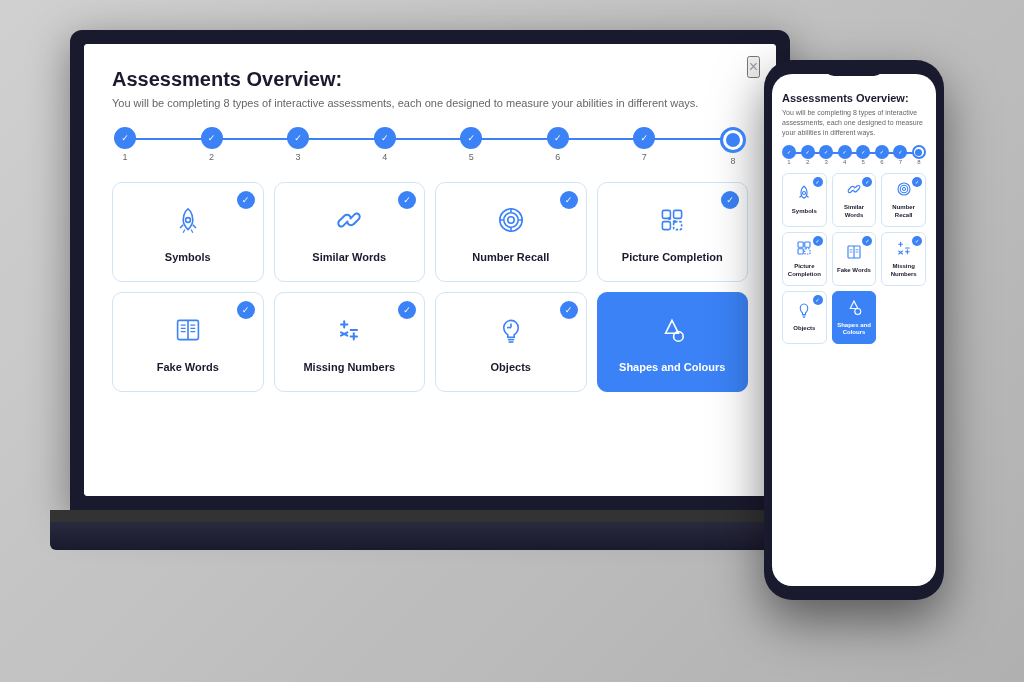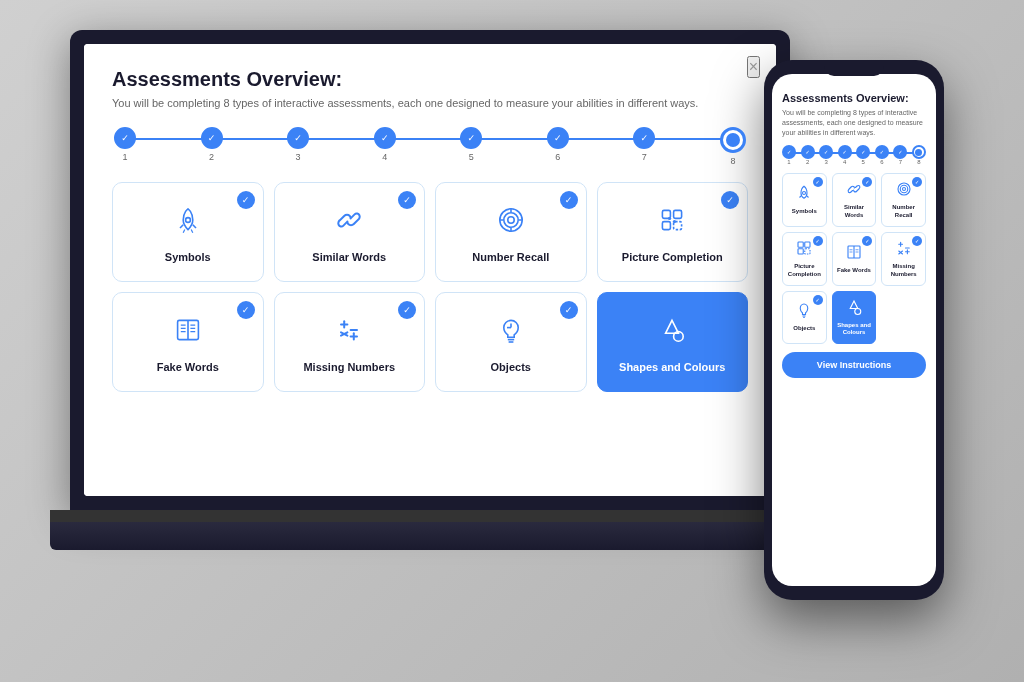--- a/index.html
+++ b/index.html
@@ -779,18 +779,17 @@
               <polygon points="12,4 17,14 7,14" stroke="white" stroke-width="1.5" fill="none"></polygon>
               <circle cx="17" cy="18" r="4" stroke="white" stroke-width="1.5" fill="none"></circle>
             </svg>
           </div>
           <div class="phone-card-label">Shapes and Colours</div>
         </div>
 
       </div>
 
       
-      <button class="phone-btn">View Instructions</button>
 
     </div>
   </div>
 
 </div>
 
 </body></html>

